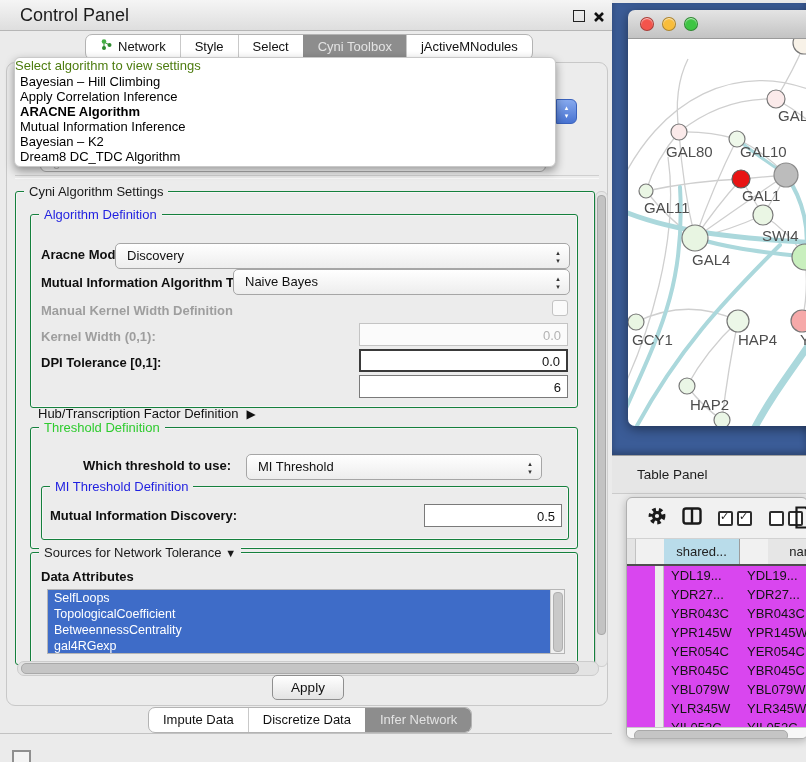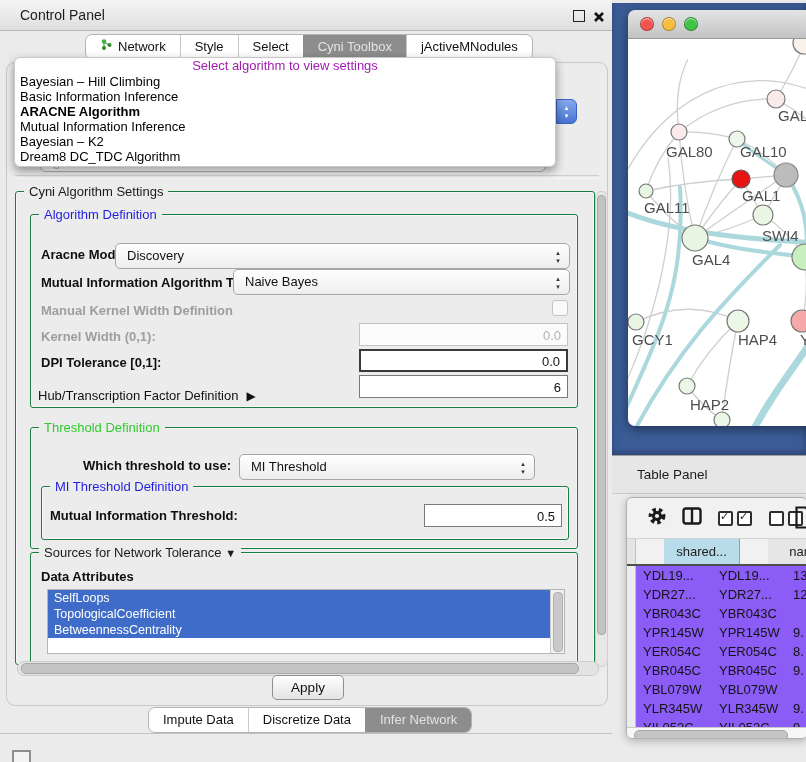--- a/index.html
+++ b/index.html
@@ -4,21 +4,21 @@
 <style>
   html,body{margin:0;padding:0;}
   body{width:806px;height:762px;overflow:hidden;background:#ebebeb;
        font-family:"Liberation Sans","DejaVu Sans",sans-serif;position:relative;}
   .abs{position:absolute;}
 
   
   .cp{left:0;top:0;width:612px;height:733px;background:#ebebeb;border-bottom:1px solid #c2c2c2;}
   .cp-header{left:0;top:0;width:612px;height:30px;background:linear-gradient(#f5f5f5,#dedede);
              border-bottom:1px solid #b6b6b6;}
-  .cp-title{position:absolute;left:20px;top:0;line-height:30px;font-size:14px;color:#1c1c1c;}
+  .cp-title{position:absolute;left:20px;top:0;line-height:30px;font-size:18px;color:#1c1c1c;}
   .float-btn{position:absolute;right:27px;top:10px;width:10px;height:10px;border:1.6px solid #222;background:transparent;}
   .close-btn{position:absolute;right:7px;top:9px;width:12px;height:12px;}
 
   
   .tabbar{display:flex;height:24px;background:#fff;border:1px solid #b3b3b3;border-radius:7px;
           overflow:hidden;font-size:13px;}
   .tabbar .tab{display:flex;align-items:center;gap:5px;padding:0 14px;line-height:24px;color:#111;
           border-left:1px solid #c9c9c9;white-space:nowrap;cursor:default;}
   .tabbar .tab:first-child{border-left:none;}
   .tabbar .tab.sel{background:#8d8d8d;color:#e3e3e3;border-left-color:#8d8d8d;}
@@ -55,21 +55,21 @@
            color:#333;text-align:center;padding-top:3px;box-sizing:border-box;}
   .stepper div{height:8px;}
 
   .field{position:absolute;height:23px;background:#fff;border:1px solid #7a7a7a;font-size:13px;
          color:#111;text-align:right;line-height:23px;padding-right:6px;box-sizing:border-box;}
   .field.dis{background:#fbfbfb;border:1px solid #c4c4c4;color:#b3b3b3;}
   .field.foc{border:2px solid #3a3a3a;line-height:21px;}
 
   .checkbox{position:absolute;width:14px;height:14px;border:1px solid #c3c3c3;border-radius:3px;background:#fafafa;}
 
-  .expander{position:absolute;left:22px;top:196px;font-size:13px;color:#111;}
+  .expander{position:absolute;left:22px;top:214px;font-size:13px;color:#111;}
   .expander .arrow{font-size:12px;margin-left:8px;color:#111;}
 
   
   .attr-list{position:absolute;left:16px;top:36px;width:516px;height:63px;background:#fff;
              border:1px solid #b5b5b5;overflow:hidden;}
   .attr-item{height:16px;line-height:16px;font-size:12.5px;color:#fff;background:#3e6cc8;padding-left:6px;}
   .list-vsb{position:absolute;right:0;top:0;width:13px;height:100%;background:#f1f1f1;border-left:1px solid #ccc;}
   .list-vsb-thumb{position:absolute;left:2px;top:2px;width:8px;height:58px;background:#c9c9c9;
                   border:1px solid #b0b0b0;border-radius:4px;}
 
@@ -79,21 +79,21 @@
   .hsb-thumb{position:absolute;left:3px;top:1px;width:556px;height:9px;background:#c5c5c5;
              border:1px solid #a9a9a9;border-radius:5px;}
 
   .apply{position:absolute;left:265px;top:612px;width:70px;height:23px;border:1px solid #8f8f8f;
          border-radius:5px;background:linear-gradient(#ffffff,#e3e3e3);font-size:13.5px;color:#111;
          text-align:center;line-height:23px;}
 
   
   .dropdown{left:14px;top:57px;width:540px;background:#fff;border:1px solid #c9c9c9;border-radius:6px;
             box-shadow:0 4px 10px rgba(0,0,0,.4);z-index:20;padding-bottom:2px;}
-  .dd-head{height:16px;line-height:16px;text-align:center;color:#a21caf;font-size:13px;}
+  .dd-head{height:16px;line-height:16px;text-align:left;color:#4d7c0f;font-size:13px;}
   .dd-item{height:15px;line-height:15px;font-size:13px;color:#000;padding-left:5px;white-space:nowrap;}
   .dd-item.bold{font-weight:bold;}
 
   .peek-stepper{left:556px;top:99px;width:21px;height:25px;z-index:10;border-radius:0 6px 6px 0;
                 background:linear-gradient(#86a9ee,#4873d2);border:1px solid #3a62bd;box-sizing:border-box;
                 color:#fff;font-size:7px;text-align:center;padding-top:4px;line-height:8px;}
   .galfil{left:40px;top:149px;width:506px;height:23px;background:#fff;border:1px solid #b0b0b0;
           border-radius:6px;z-index:9;font-size:13px;color:#bcbcbc;line-height:23px;padding-left:12px;
           box-sizing:border-box;white-space:nowrap;overflow:hidden;}
 
@@ -120,21 +120,21 @@
   .cb.checked::after{content:"\2713";position:absolute;left:0px;top:-3px;font-size:11px;font-weight:bold;color:#222;}
   .doc-icon{position:absolute;right:-6px;top:8px;}
   .tbl-header{height:25px;display:flex;border-top:1px solid #d2d2d2;border-bottom:2px solid #4e4e4e;
               font-size:13px;color:#222;}
   .gutter{width:8px;background:#e4e4e4;border-right:1px solid #c2c2c2;flex:none;}
   .th{line-height:25px;text-align:center;background:#e6e6e6;border-right:1px solid #9c9c9c;
       box-sizing:border-box;white-space:nowrap;overflow:hidden;}
   .th.hl{background:#b9dcea;}
   .th.w76{width:76px;flex:none;margin-left:28px;}
   .th.last{flex:1;text-align:left;padding-left:6px;}
-  .tbl-rows{height:161px;background:#8b5cf6;overflow:hidden;}
+  .tbl-rows{height:161px;background:#d946ef;overflow:hidden;padding-left:28px;}
   .tr{height:19px;display:flex;font-size:13px;color:#141414;}
   .tr .gutter{background:#ececec;}
   .td{width:76px;flex:none;line-height:19px;padding-left:7px;box-sizing:border-box;
       white-space:nowrap;overflow:hidden;}
   .td.last{flex:1;padding-left:5px;}
   .tbl-hsb{height:14px;background:#f7f7f7;border-top:1px solid #c9c9c9;position:relative;}
   .tbl-hsb-thumb{position:absolute;left:7px;top:2px;width:152px;height:9px;background:#c5c5c5;
                  border:1px solid #a9a9a9;border-radius:5px;}
 
   .mini-square{left:12px;top:750px;width:15px;height:14px;border:2px solid #8f8f8f;background:#f3f3f3;}
@@ -220,48 +220,49 @@
       </div>
 
       <div class="expander">
         <span>Hub/Transcription Factor Definition</span><span class="arrow">▶</span>
       </div>
 
       <div class="gbox" style="left:14px;top:235px;width:546px;height:120px;">
         <span class="legend green">Threshold Definition</span>
 
         <span class="lbl" style="left:30px;top:28px;width:170px;text-align:right;">Which threshold to use:</span>
-        <div class="combo" style="left:208px;top:26px;width:294px;">
+        <div class="combo" style="left:215px;top:26px;width:294px;">
           <span class="val">MI Threshold</span>
           <span class="stepper">
               <div>▴</div>
               <div>▾</div>
             </span>
         </div>
 
         <div class="gbox" style="left:10px;top:58px;width:526px;height:52px;">
           <span class="legend blue">MI Threshold Definition</span>
-          <span class="lbl" style="left:8px;top:19px;">Mutual Information Threshold:</span>
+          <span class="lbl" style="left:8px;top:19px;">Mutual Information Discovery:</span>
           <div class="field" style="left:382px;top:17px;width:138px;">0.5</div>
         </div>
       </div>
 
       <div class="gbox" style="left:14px;top:360px;width:546px;height:112px;">
         <span class="legend">
           <span>Sources for Network Tolerance</span>
           <span style="font-size:11px;">▼</span>
         </span>
         <span class="lbl" style="left:10px;top:14px;">Data Attributes</span>
         <div class="attr-list" id="attr-list">
           <div class="list-vsb">
               <div class="list-vsb-thumb"></div>
             </div>
         <div class="attr-item" style="background: rgb(62, 108, 200);">SelfLoops</div>
             <div class="attr-item" style="background: rgb(62, 108, 200);">TopologicalCoefficient</div>
             <div class="attr-item" style="background: rgb(62, 108, 200);">BetweennessCentrality</div>
+            <div class="attr-item" style="background: rgb(62, 108, 200);">gal4RGexp</div>
           </div>
       </div>
     </div>
 
     <div class="vsb abs">
         <div class="vsb-thumb"></div>
       </div>
     <div class="hsb">
         <div class="hsb-thumb"></div>
       </div>
@@ -282,21 +283,21 @@
 </div>
 
 <div class="abs peek-stepper">
     <div>▴</div>
     <div>▾</div>
   </div>
 <div class="abs galfil">gal-filtered sif default node</div>
 <div class="abs dropdown" id="algo-dropdown">
   <div class="dd-head">Select algorithm to view settings</div>
 <div class="dd-item">Bayesian – Hill Climbing</div>
-    <div class="dd-item">Basic Information Inference</div>
+    <div class="dd-item">Apply Correlation Inference</div>
     <div class="dd-item bold">ARACNE Algorithm</div>
     <div class="dd-item">Mutual Information Inference</div>
     <div class="dd-item">Bayesian – K2</div>
     <div class="dd-item">Dream8 DC_TDC Algorithm</div>
   </div>
 
 <div class="abs blue-region"></div>
 <div class="abs net-window">
   <div class="net-titlebar" id="net-titlebar">
       <span class="tl" style="background: rgb(244, 84, 76);"></span>

